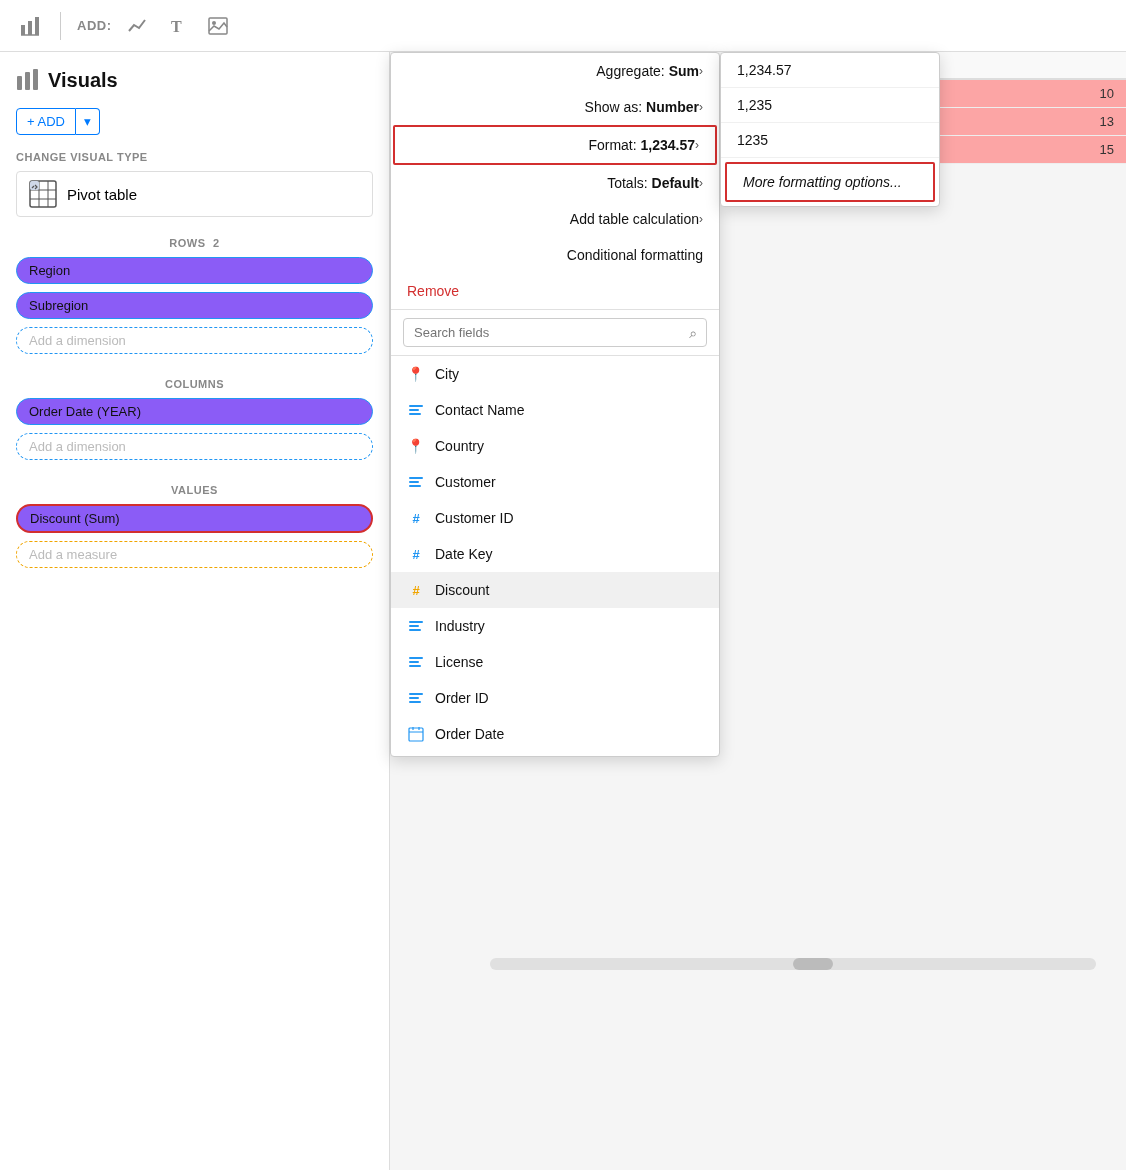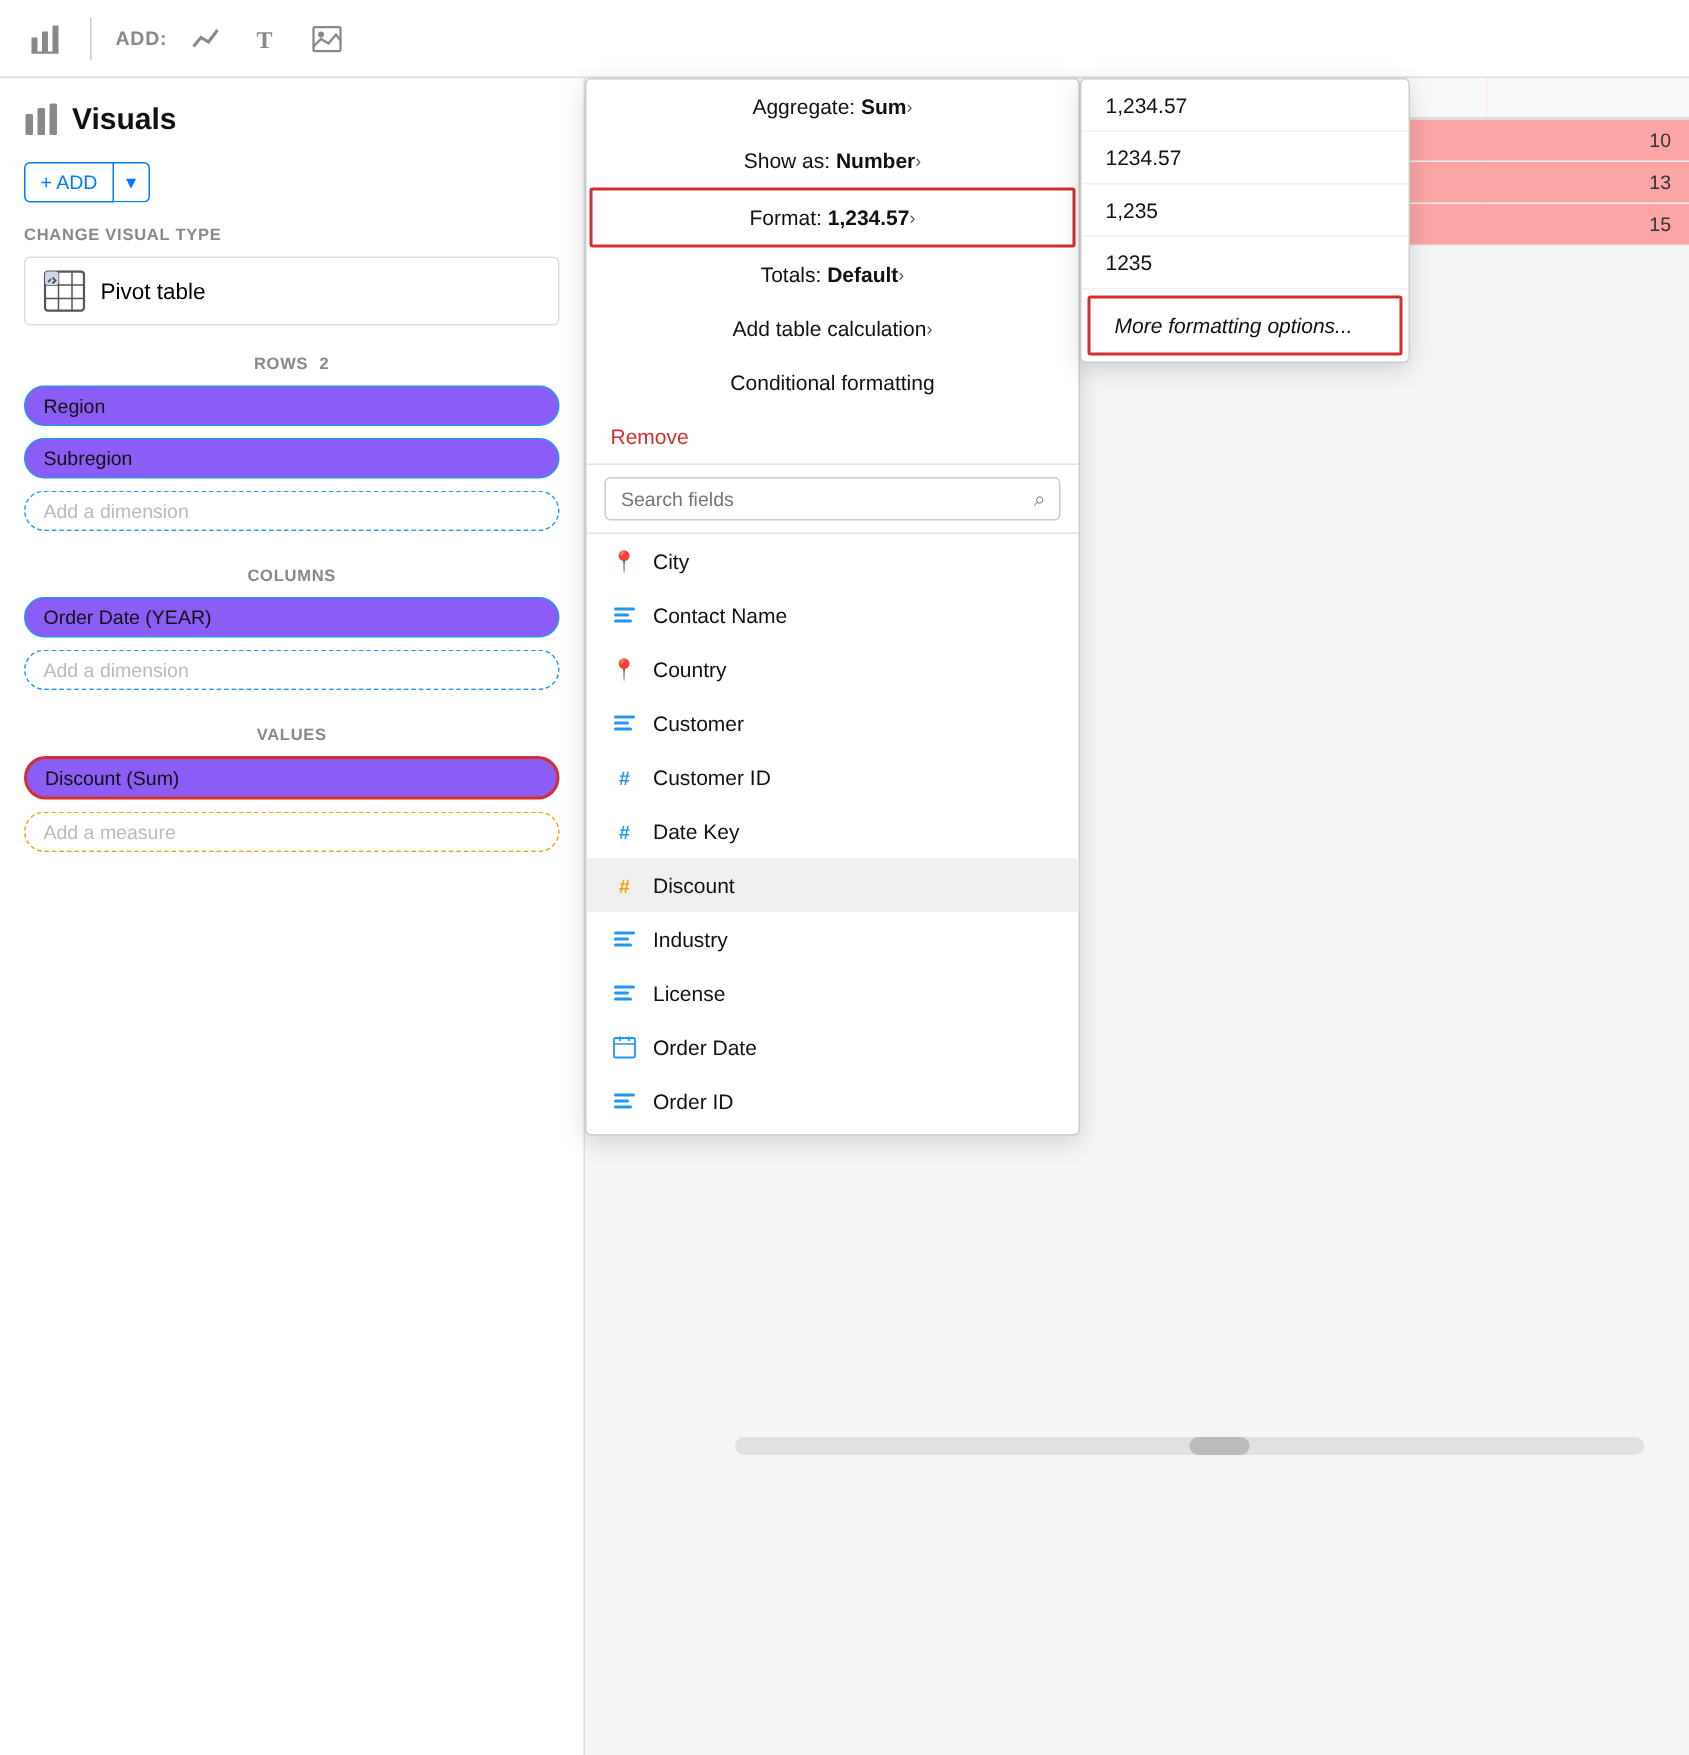--- a/index.html
+++ b/index.html
@@ -193,21 +193,21 @@
       left: 390px;
       width: 330px;
       background: #fff;
       border: 1px solid #ccc;
       border-radius: 4px;
       box-shadow: 0 4px 16px rgba(0,0,0,0.15);
       z-index: 100;
     }
 
     .menu-item {
-      display: flex; align-items: center; justify-content: center;
+      display: flex; align-items: center; justify-content: flex-end;
       padding: 10px 16px;
       cursor: pointer;
       font-size: 14px;
       color: #111;
     }
     .menu-item-highlighted {
       border: 2px solid #d32f2f;
       margin: 0 2px;
       border-radius: 2px;
     }
@@ -524,49 +524,48 @@
         <svg width="16" height="16" viewBox="0 0 16 16">
             <rect x="1" y="3" width="14" height="2" rx="1" fill="#2196f3"></rect>
             <rect x="1" y="7" width="10" height="2" rx="1" fill="#2196f3"></rect>
             <rect x="1" y="11" width="12" height="2" rx="1" fill="#2196f3"></rect>
           </svg>
       </span>
       <span>License</span>
     </div>
 
     <div class="field-list-item">
+      <span class="field-icon field-icon-str">
+        <svg width="16" height="16" viewBox="0 0 16 16">
+            <rect x="1" y="3" width="14" height="2" rx="1" fill="#2196f3"></rect>
+            <rect x="1" y="7" width="10" height="2" rx="1" fill="#2196f3"></rect>
+            <rect x="1" y="11" width="12" height="2" rx="1" fill="#2196f3"></rect>
+          </svg>
+      </span>
+      <span>Order ID</span>
+    </div>
+
+    <div class="field-list-item">
       <span class="field-icon field-icon-date">
         <svg width="16" height="16" viewBox="0 0 16 16">
             <rect x="1" y="2" width="14" height="13" rx="1" stroke="#2196f3" stroke-width="1.2" fill="none"></rect>
             <line x1="1" y1="6" x2="15" y2="6" stroke="#2196f3" stroke-width="1"></line>
             <line x1="5" y1="1" x2="5" y2="4" stroke="#2196f3" stroke-width="1.2"></line>
             <line x1="11" y1="1" x2="11" y2="4" stroke="#2196f3" stroke-width="1.2"></line>
           </svg>
       </span>
       <span>Order Date</span>
     </div>
 
     <div class="field-list-item">
-      <span class="field-icon field-icon-str">
-        <svg width="16" height="16" viewBox="0 0 16 16">
-            <rect x="1" y="3" width="14" height="2" rx="1" fill="#2196f3"></rect>
-            <rect x="1" y="7" width="10" height="2" rx="1" fill="#2196f3"></rect>
-            <rect x="1" y="11" width="12" height="2" rx="1" fill="#2196f3"></rect>
-          </svg>
-      </span>
-      <span>Order ID</span>
-    </div>
-
-    <div class="field-list-item">
       
       
     </div>
 
   </div>
 </div>
 
 <div class="format-flyout">
   <div class="format-option">1,234.57</div>
-  <div class="format-option">1234.57</div>
   <div class="format-option">1,235</div>
   <div class="format-option">1235</div>
   <div class="format-more-btn">More formatting options...</div>
 </div>
 
 </body></html>

